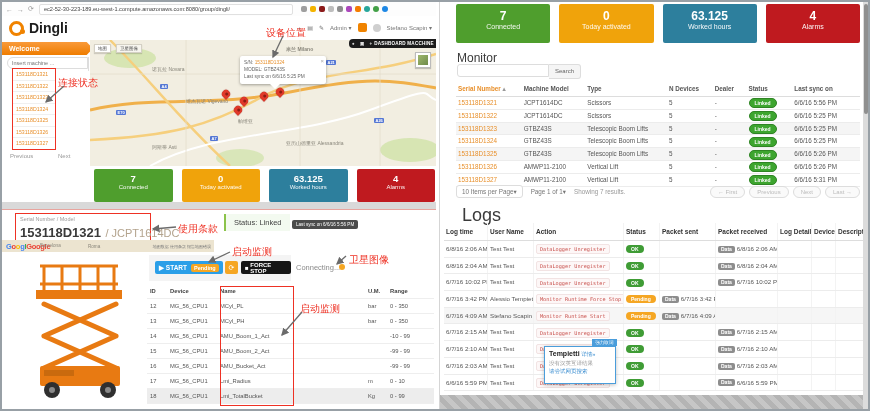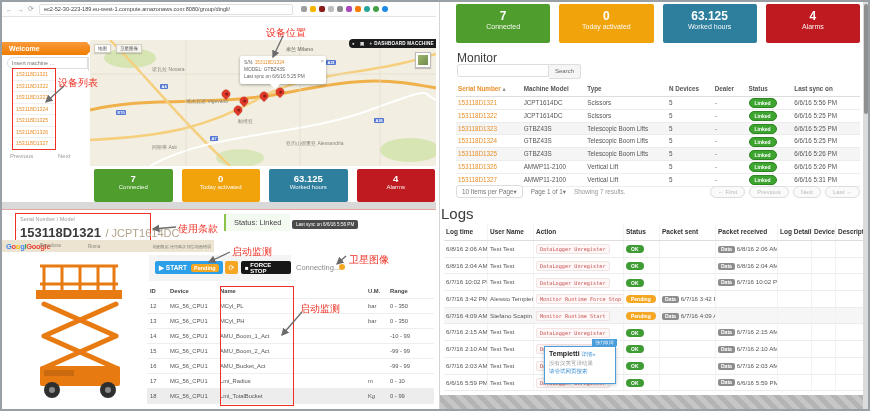--- a/index.html
+++ b/index.html
@@ -151,20 +151,35 @@
         <span class="ext" style="background:#bdbdbd"></span>
         <span class="ext" style="background:#8d8d8d"></span>
         <span class="ext" style="background:#ab47bc"></span>
         <span class="ext" style="background:#f57c00"></span>
         <span class="ext" style="background:#26a69a;border-radius:50%"></span>
         <span class="ext" style="background:#43a047;border-radius:50%"></span>
         <span class="ext" style="background:#1e88e5;border-radius:50%"></span>
       </span>
     </div>
 
+    <div class="abs appbar">
+      <div class="brandwrap">
+        <span class="brandicon"></span>
+        <span class="brandtxt">Dingli</span>
+      </div>
+      <div class="hicons">
+        <span>+</span>
+        <span>▤</span>
+        <span>✎</span>
+        <span><span>Admin</span> <span>▾</span></span>
+        <span class="hbadge"></span>
+        <span class="havatar"></span>
+        <span><span>Stefano Scapin</span> <span>▾</span></span>
+      </div>
+    </div>
 
     <div class="abs welcome">Welcome</div>
     <div class="abs sbsearch">
       <input class="sbinput" placeholder="Insert machine ..." style="">
       <span class="sbbtn">
           <span class="mag"></span>
         </span>
     </div>
     <div class="abs mlist rbox">
       <div class="mitem">153118D1321</div>
@@ -352,21 +367,21 @@
           <span class="mc1">19</span>
           <span class="mc2">MG_56_CPU1</span>
           <span class="mc3">Lmi_TotalSand</span>
           <span class="mc4">Kg</span>
           <span class="mc5">0 - 99</span>
         </div>
     </div>
     <div class="abs rbox" style="left:218px;top:284px;width:72px;height:118px;"></div>
 
     <span class="ann" style="left:264px;top:24px;">设备位置</span>
-    <span class="ann" style="left:56px;top:74px;">设备列表</span>
+    <span class="ann" style="left:56px;top:74px;">连接状态</span>
     <span class="ann" style="left:176px;top:220px;">使用条款</span>
     <span class="ann" style="left:230px;top:243px;">启动监测</span>
     <span class="ann" style="left:347px;top:251px;">卫星图像</span>
     <span class="ann" style="left:298px;top:300px;">启动监测</span>
     <svg class="abs" style="left:0;top:0;width:434px;height:407px;pointer-events:none;">
       <defs>
           <marker id="ah" markerWidth="7" markerHeight="7" refX="5" refY="3" orient="auto">
             <path d="M0 0 L6 3 L0 6 z" fill="#6b6b6b"></path>
           </marker>
         </defs>
@@ -488,21 +503,21 @@
       <span class="selbox"><span>10 Items per Page</span><span>▾</span></span>
       <span style="margin-left:8px;"><span>Page 1 of 1</span><span>▾</span></span>
       <span style="margin-left:8px;color:#999;">Showing 7 results.</span>
       <span style="flex:1"></span>
       <span class="pgbtn">← First</span>
       <span class="pgbtn">Previous</span>
       <span class="pgbtn">Next</span>
       <span class="pgbtn">Last →</span>
     </div>
 
-    <div class="abs rtitle" style="left:1px;top:203px;font-size:15px;">Logs</div>
+    <div class="abs rtitle" style="left:22px;top:203px;font-size:18px;">Logs</div>
     <div class="abs ltab" style="left:4px;top:221px;">
       <div class="lrow lhead">
         <span class="lc lc1">Log time</span>
         <span class="lc lc2">User Name</span>
         <span class="lc lc3">Action</span>
         <span class="lc lc4">Status</span>
         <span class="lc lc5">Packet sent</span>
         <span class="lc lc6">Packet received</span>
         <span class="lc lc7">Log Details</span>
         <span class="lc lc8">Device</span>

